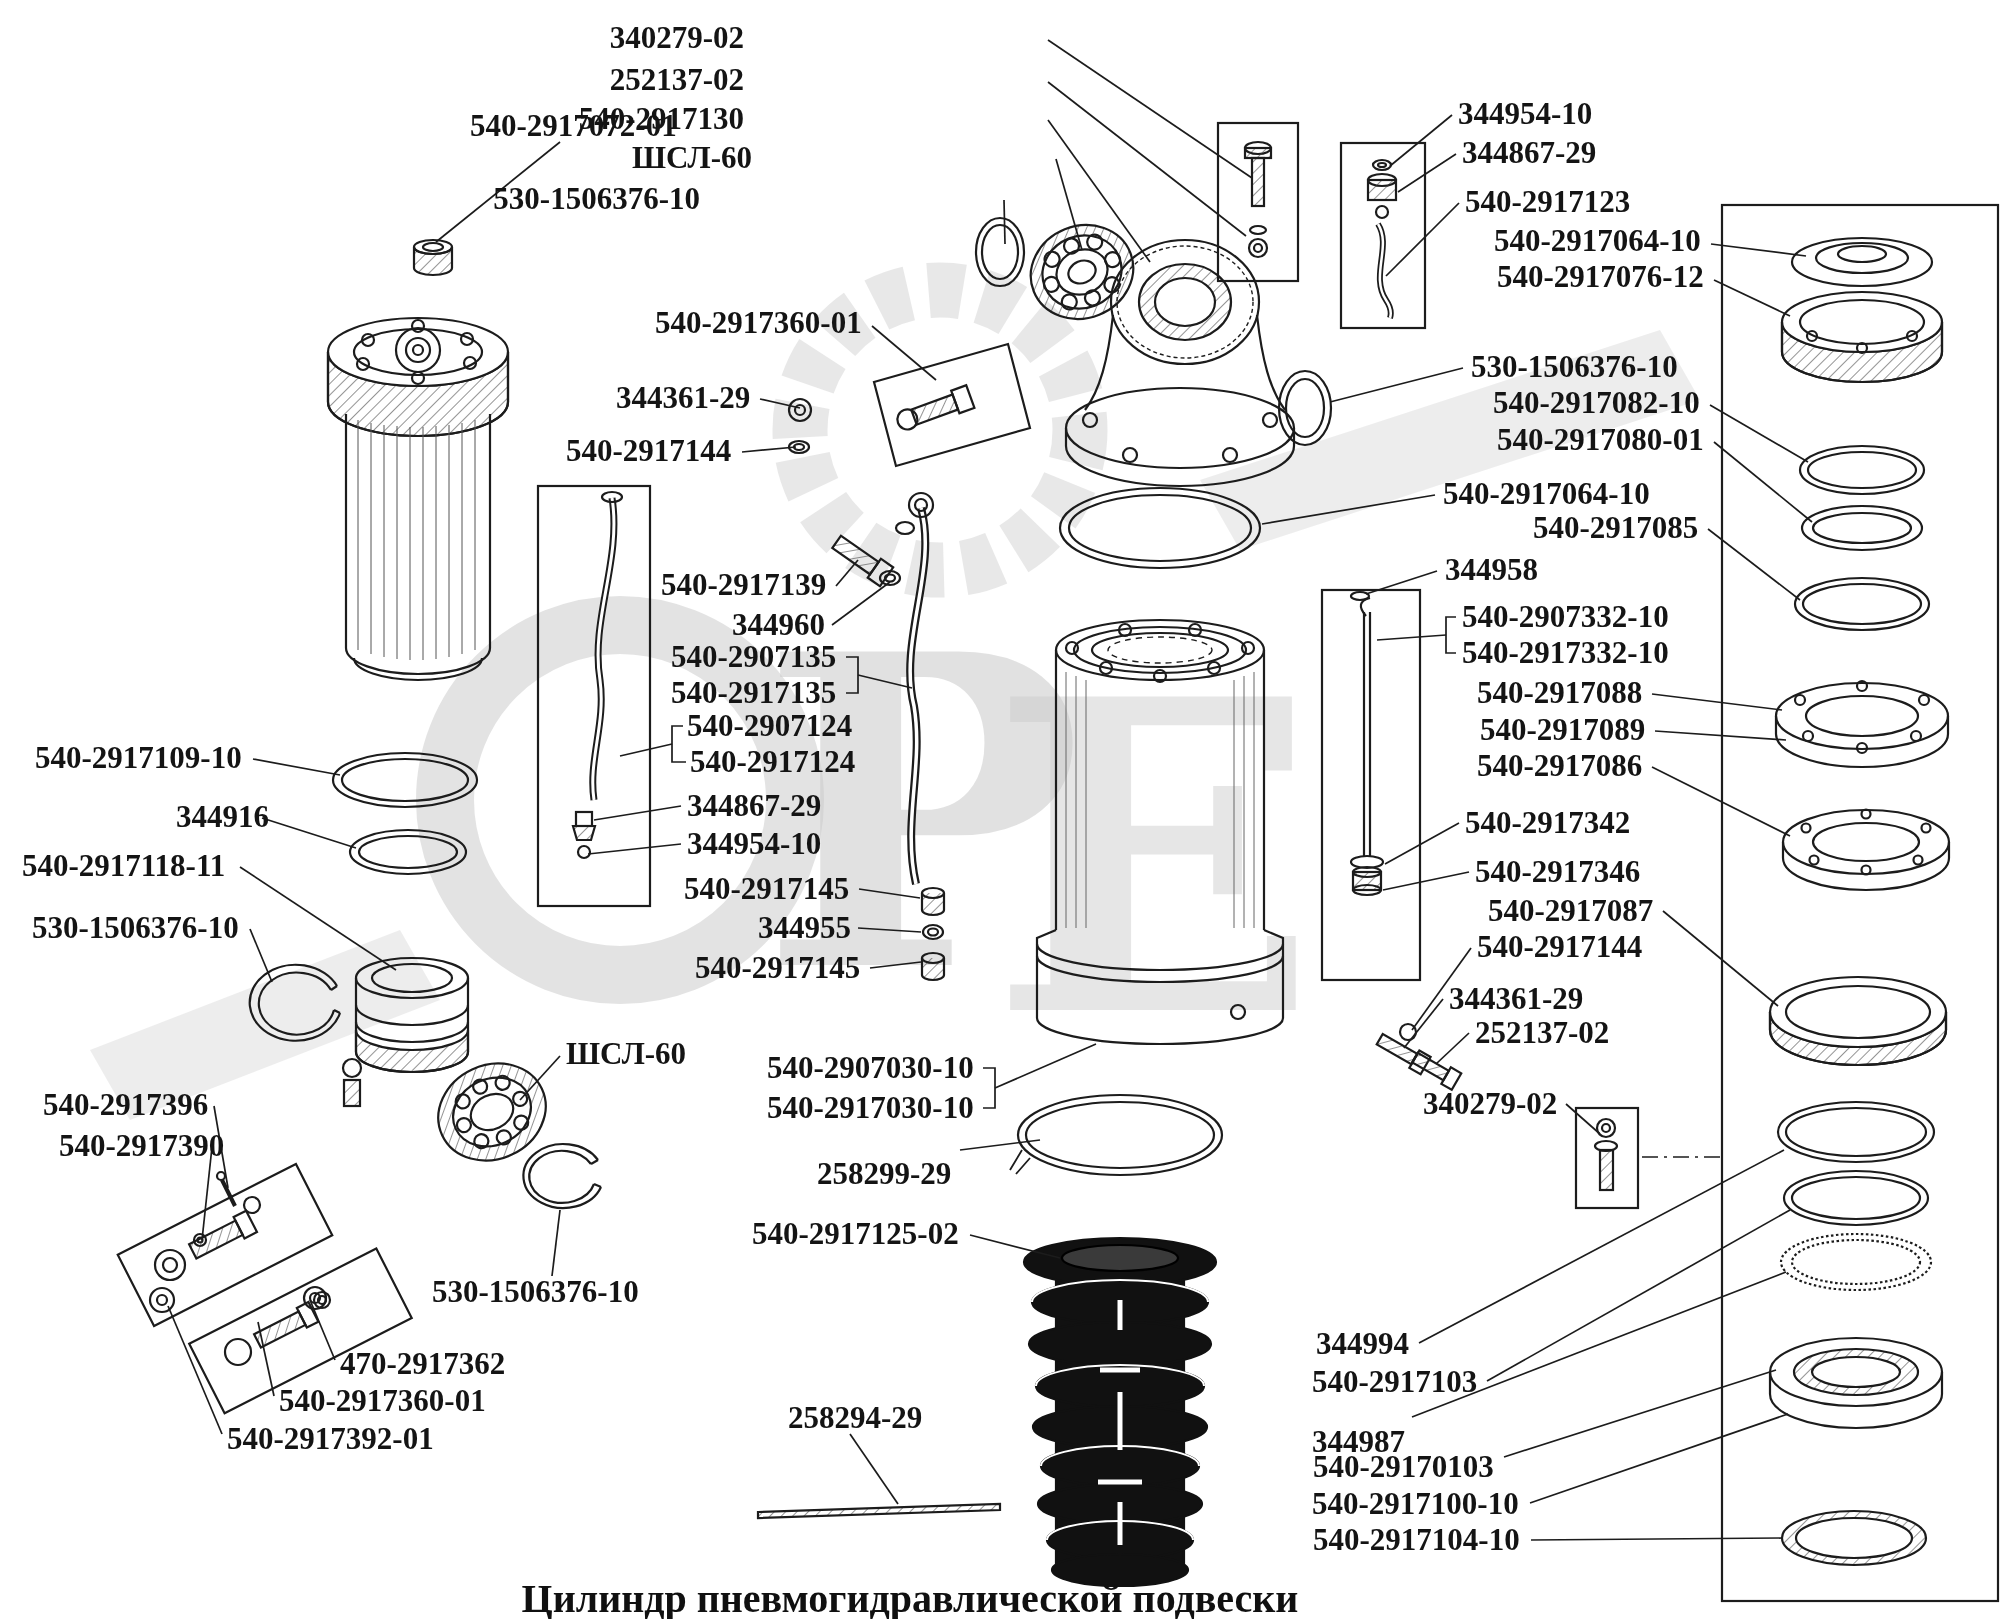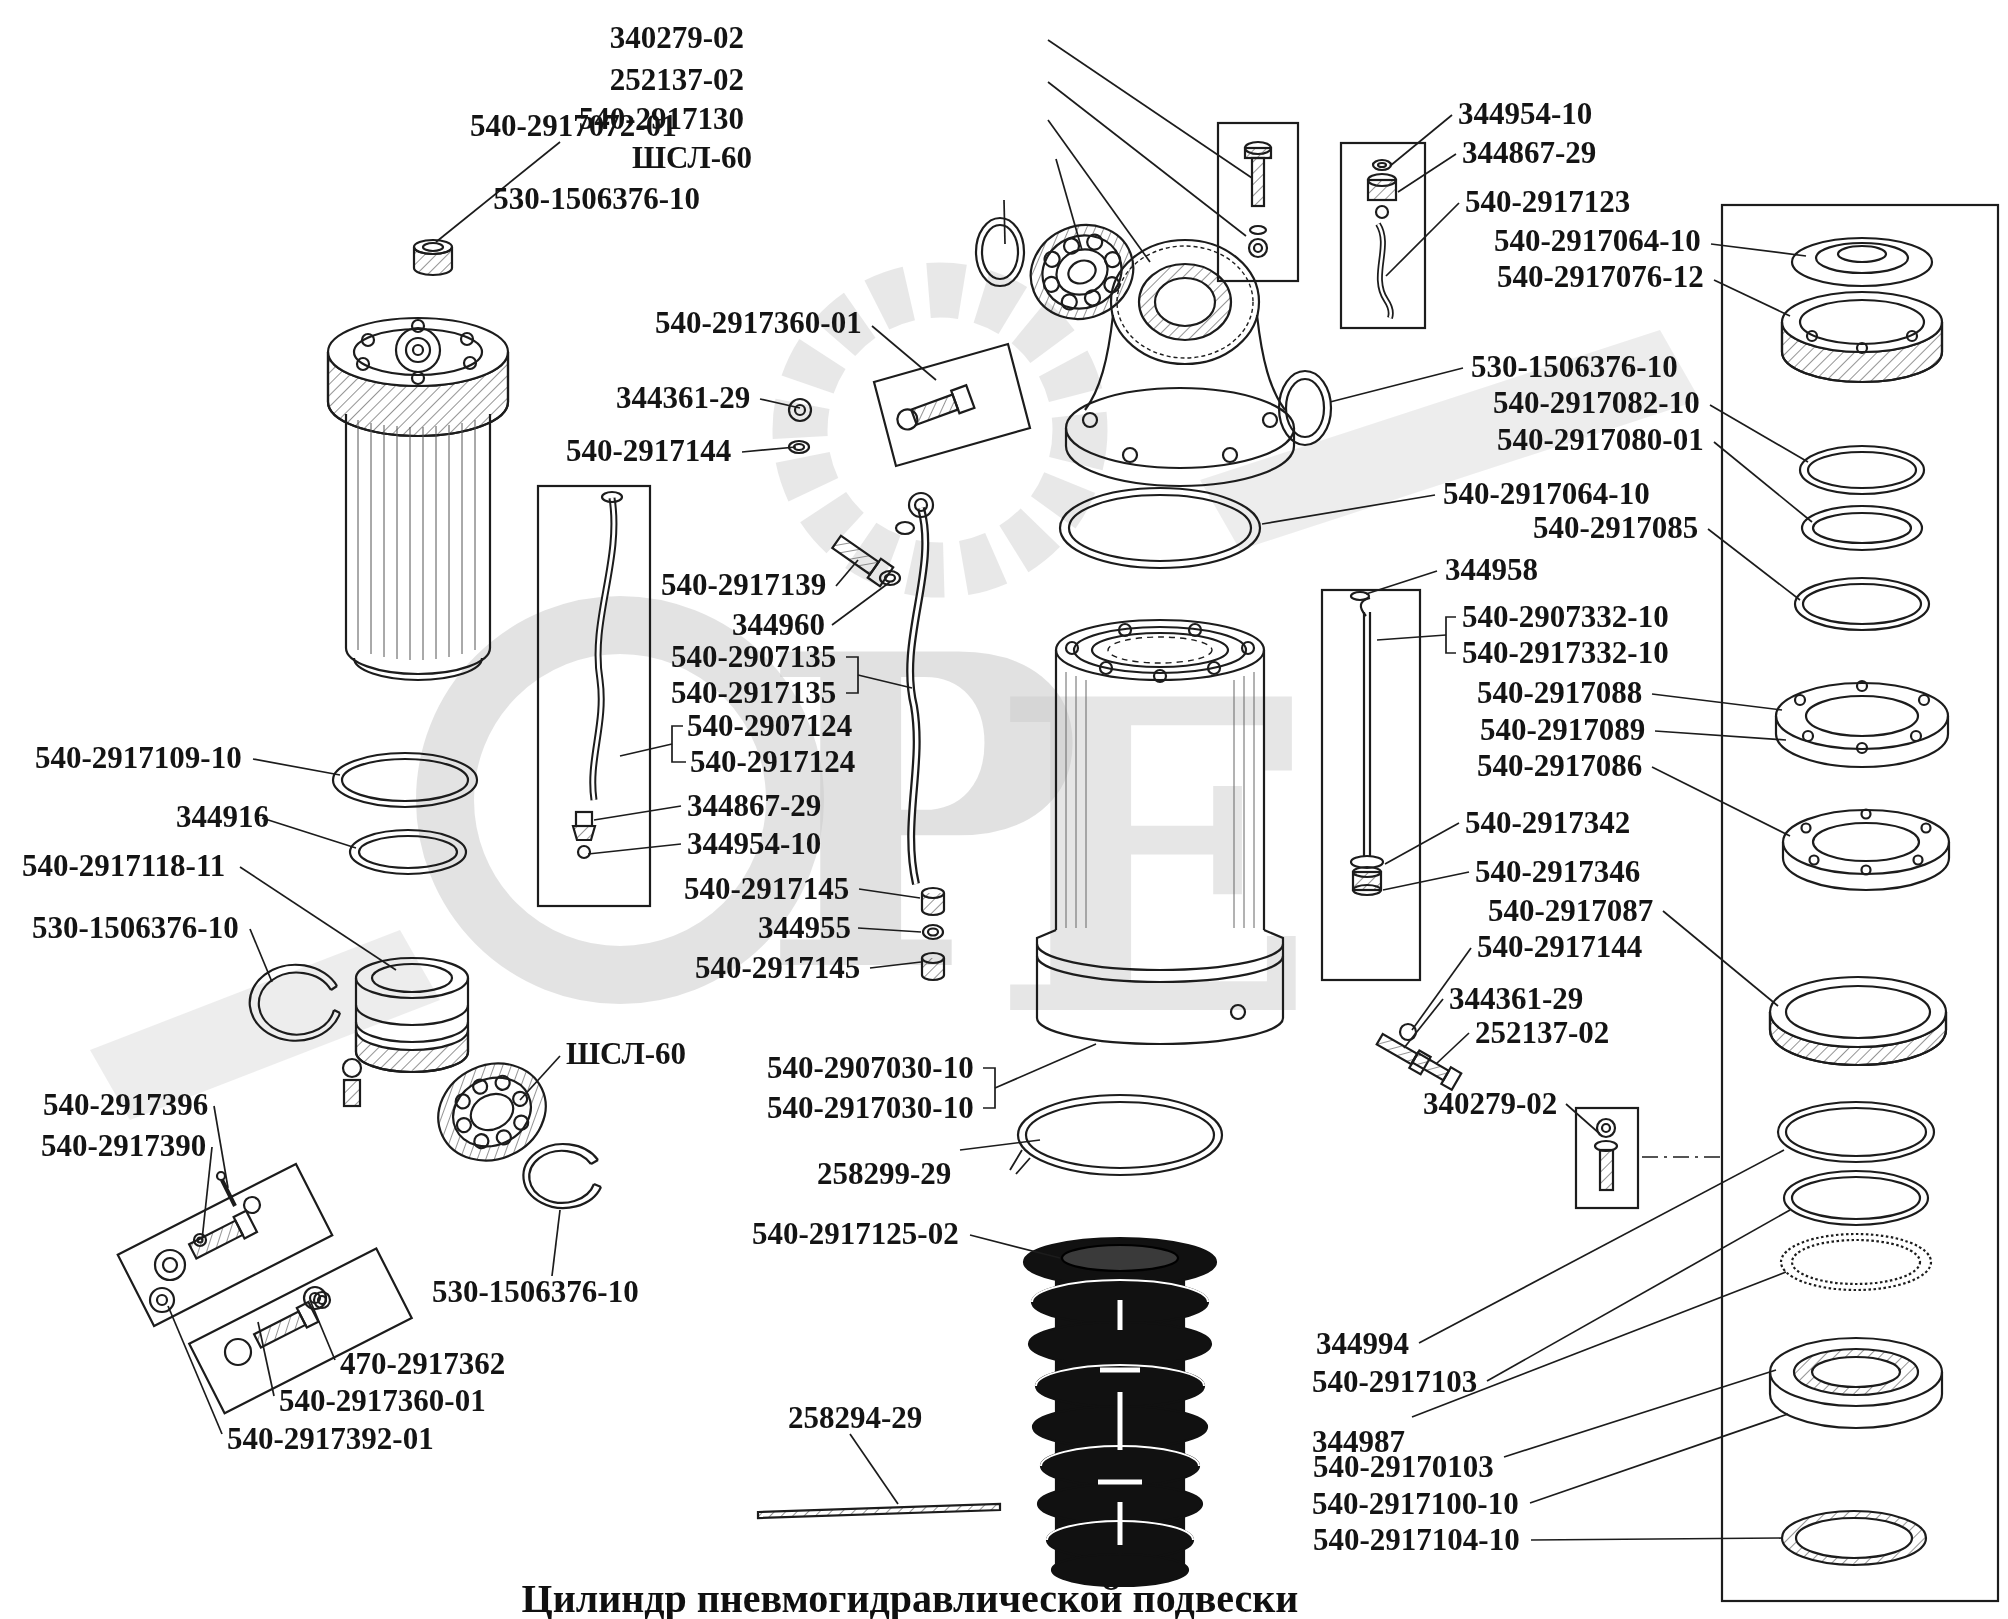--- a/index.html
+++ b/index.html
@@ -531,21 +531,21 @@
       <div class="part-label" style="top: 889px; left: 684px;">540-2917145</div>
       <div class="part-label" style="top: 928px; left: 758px;">344955</div>
       <div class="part-label" style="top: 968px; left: 695px;">540-2917145</div>
       <div class="part-label" style="top: 823px; left: 1465px;">540-2917342</div>
       <div class="part-label" style="top: 872px; left: 1475px;">540-2917346</div>
       <div class="part-label" style="top: 911px; left: 1488px;">540-2917087</div>
       <div class="part-label" style="top: 947px; left: 1477px;">540-2917144</div>
       <div class="part-label" style="top: 999px; left: 1449px;">344361-29</div>
       <div class="part-label" style="top: 1033px; left: 1475px;">252137-02</div>
       <div class="part-label" style="top: 1105px; left: 43px;">540-2917396</div>
-      <div class="part-label" style="top: 1146px; left: 41px;">540-2917390</div>
+      <div class="part-label" style="top: 1146px; left: 59px;">540-2917390</div>
       <div class="part-label" style="top: 1054px; left: 566px;">ШСЛ-60</div>
       <div class="part-label" style="top: 1068px; left: 767px;">540-2907030-10</div>
       <div class="part-label" style="top: 1108px; left: 767px;">540-2917030-10</div>
       <div class="part-label" style="top: 1150px; left: 817px; margin-top: 24px;">258299-29</div>
       <div class="part-label" style="top: 1104px; left: 1423px;">340279-02</div>
       <div class="part-label" style="top: 1292px; left: 432px;">530-1506376-10</div>
       <div class="part-label" style="top: 1364px; left: 340px;">470-2917362</div>
       <div class="part-label" style="top: 1401px; left: 279px;">540-2917360-01</div>
       <div class="part-label" style="top: 1439px; left: 227px;">540-2917392-01</div>
       <div class="part-label" style="top: 1234px; left: 752px;">540-2917125-02</div>

